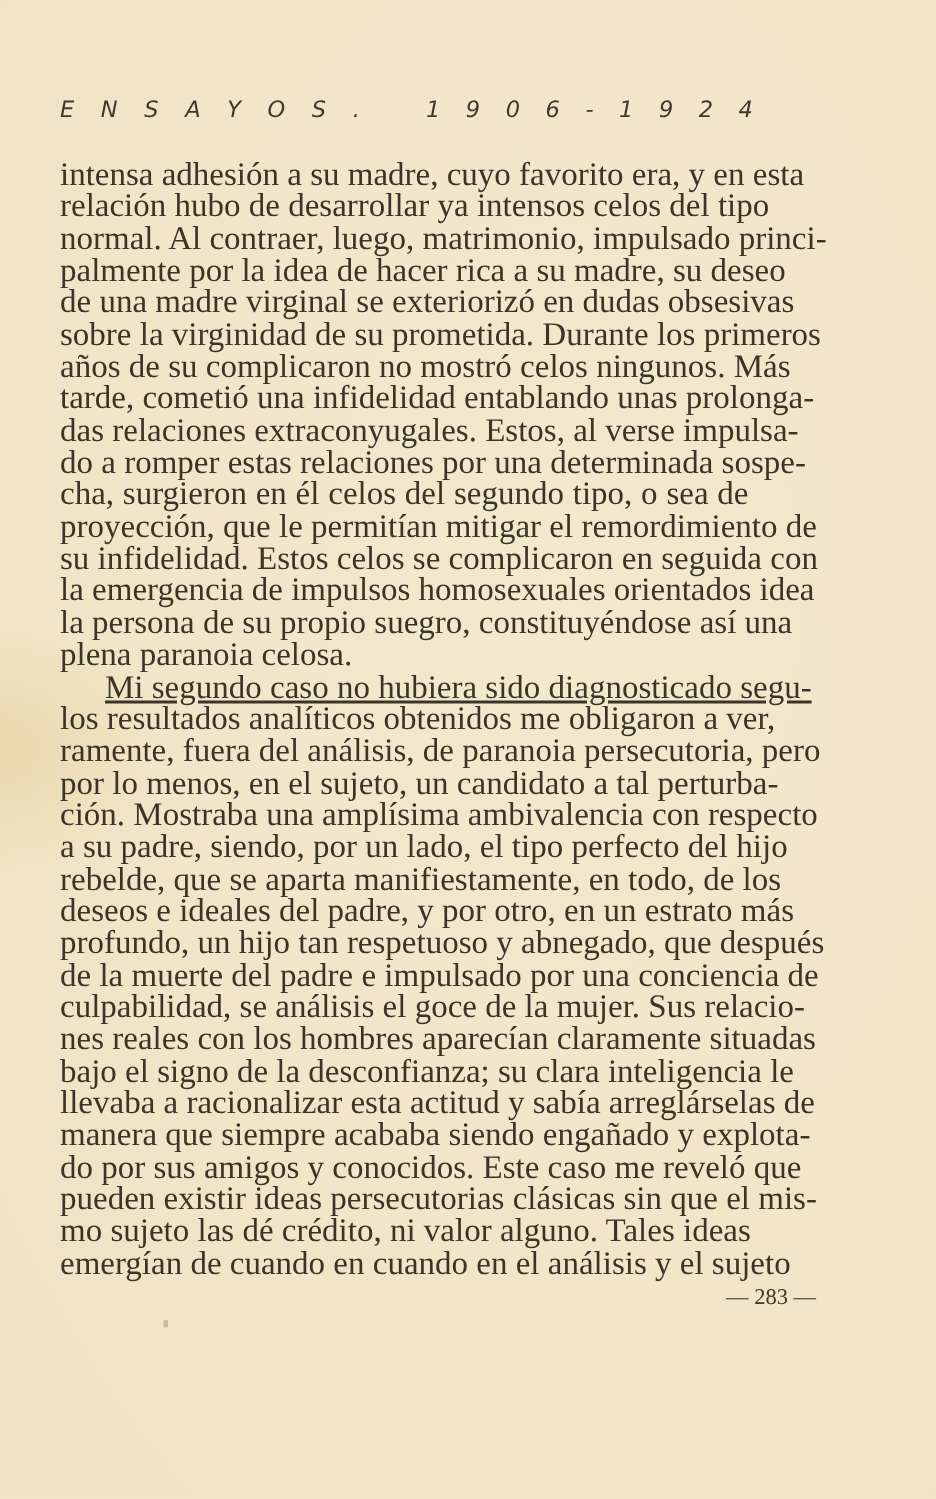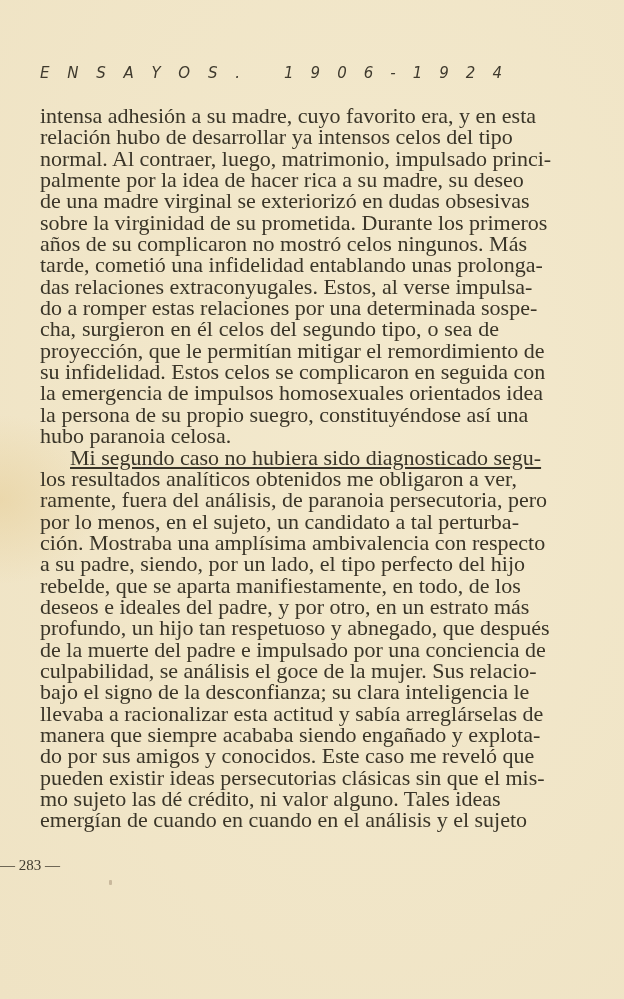--- a/index.html
+++ b/index.html
@@ -26,21 +26,21 @@
   .line {
     height: 21.35px; line-height: 21.35px;
     font-size: 22px;
     text-align: justify; text-align-last: justify;
     white-space: nowrap;
     display: block;
   }
   .line.last { text-align-last: left; }
   .line.indent { padding-left: 30px; text-decoration: underline; }
   .page-number {
-    position: absolute; top: 857px; left: 0; width: 544px; text-align: left;
+    position: absolute; top: 857px; left: 0; width: 544px; text-align: right;
     font-size: 15px; color: #3f3a2e;
   }
   .fleck {
     position: absolute; left: 109px; top: 880px; width: 3px; height: 5px;
     background: #b8a58a; border-radius: 1px; opacity: 0.7;
   }
 </style>
 </head>
 <body>
 
@@ -77,32 +77,33 @@
   <span class="line">sobre la virginidad de su prometida. Durante los primeros</span>
   <span class="line">años de su complicaron no mostró celos ningunos. Más</span>
   <span class="line">tarde, cometió una infidelidad entablando unas prolonga-</span>
   <span class="line">das relaciones extraconyugales. Estos, al verse impulsa-</span>
   <span class="line">do a romper estas relaciones por una determinada sospe-</span>
   <span class="line">cha, surgieron en él celos del segundo tipo, o sea de</span>
   <span class="line">proyección, que le permitían mitigar el remordimiento de</span>
   <span class="line">su infidelidad. Estos celos se complicaron en seguida con</span>
   <span class="line">la emergencia de impulsos homosexuales orientados idea</span>
   <span class="line">la persona de su propio suegro, constituyéndose así una</span>
-  <span class="line last">hubo paranoia celosa.</span>
+  <span class="line last">plena paranoia celosa.</span>
   <span class="line indent">Mi segundo caso no hubiera sido diagnosticado segu-</span>
   <span class="line">los resultados analíticos obtenidos me obligaron a ver,</span>
   <span class="line">ramente, fuera del análisis, de paranoia persecutoria, pero</span>
   <span class="line">por lo menos, en el sujeto, un candidato a tal perturba-</span>
   <span class="line">ción. Mostraba una amplísima ambivalencia con respecto</span>
   <span class="line">a su padre, siendo, por un lado, el tipo perfecto del hijo</span>
   <span class="line">rebelde, que se aparta manifiestamente, en todo, de los</span>
   <span class="line">deseos e ideales del padre, y por otro, en un estrato más</span>
   <span class="line">profundo, un hijo tan respetuoso y abnegado, que después</span>
   <span class="line">de la muerte del padre e impulsado por una conciencia de</span>
   <span class="line">culpabilidad, se análisis el goce de la mujer. Sus relacio-</span>
+  <span class="line">nes reales con los hombres aparecían claramente situadas</span>
   <span class="line">bajo el signo de la desconfianza; su clara inteligencia le</span>
   <span class="line">llevaba a racionalizar esta actitud y sabía arreglárselas de</span>
   <span class="line">manera que siempre acababa siendo engañado y explota-</span>
   <span class="line">do por sus amigos y conocidos. Este caso me reveló que</span>
   <span class="line">pueden existir ideas persecutorias clásicas sin que el mis-</span>
   <span class="line">mo sujeto las dé crédito, ni valor alguno. Tales ideas</span>
   <span class="line">emergían de cuando en cuando en el análisis y el sujeto</span>
 </div>
 
 <div class="page-number">— 283 —</div>

